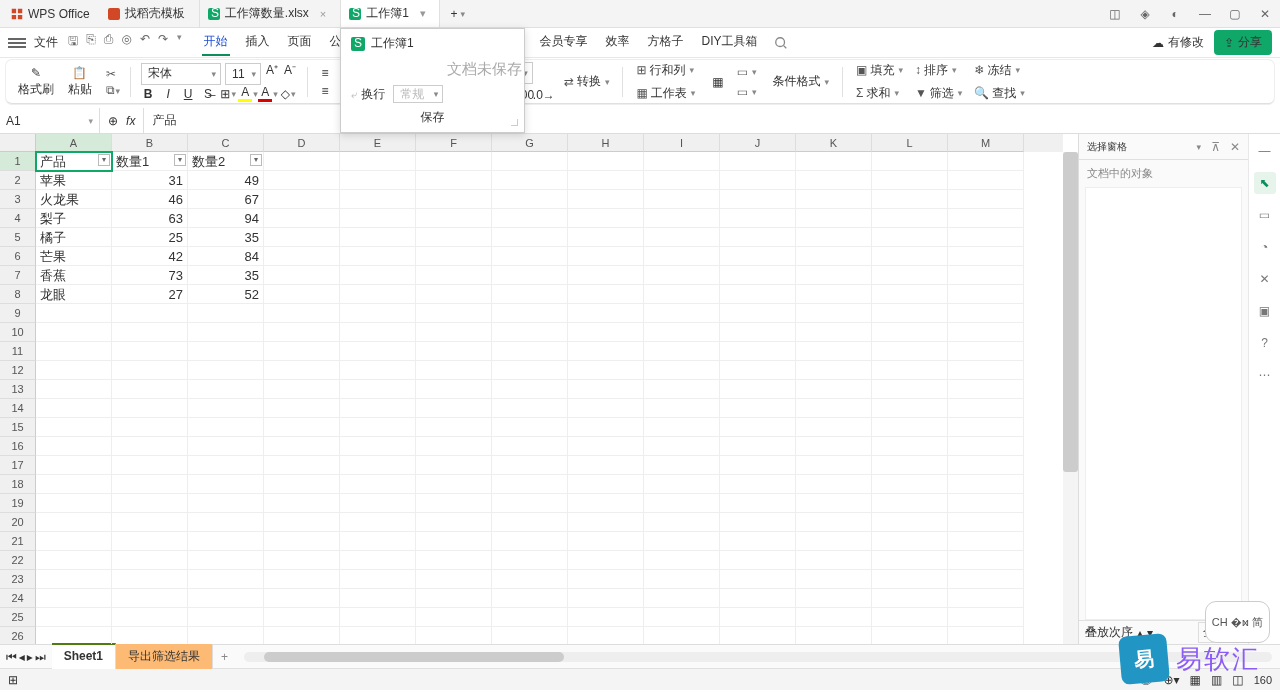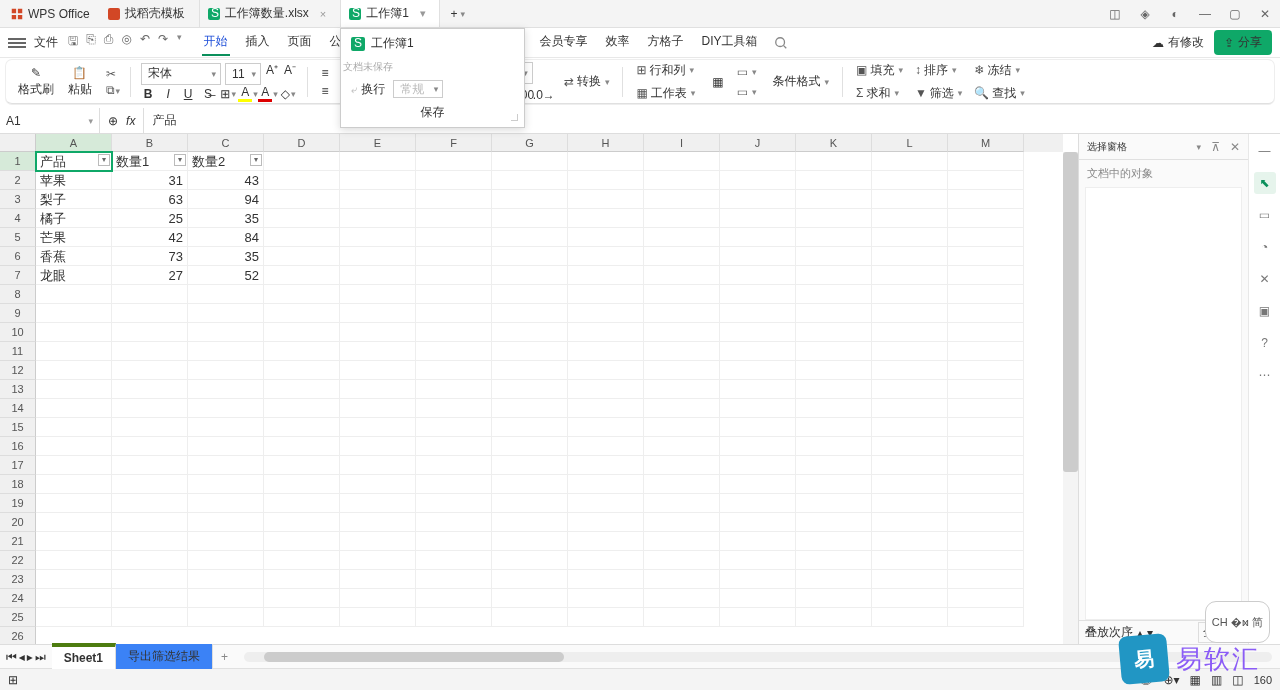--- a/index.html
+++ b/index.html
@@ -72,34 +72,34 @@
 .side-content{flex:1;background:#fff;margin:0 6px;border:1px solid #eee}
 .side-footer{height:24px;border-top:1px solid #e0e0e0;display:flex;align-items:center;padding:0 6px;gap:4px;font-size:11px;color:#888}
 
 .right-rail{width:32px;border-left:1px solid #e8e8e8;display:flex;flex-direction:column;align-items:center;padding-top:6px;gap:10px;background:#fff}
 .rail-btn{width:22px;height:22px;display:flex;align-items:center;justify-content:center;color:#777;cursor:pointer;border-radius:3px}
 .rail-btn.active{background:#e6f4ec;color:#0a8f5b}
 
 .sheet-bar{height:24px;display:flex;align-items:center;border-top:1px solid #ddd;background:#fafafa}
 .sheet-nav{display:flex;gap:2px;padding:0 6px;color:#888}
 .sheet-nav span{cursor:pointer}
-.sheet-tab{padding:4px 12px;border-right:1px solid #ddd;cursor:pointer;background:#3b82f6}
-.sheet-tab.active{background:#fff;font-weight:bold;border-top:4px solid #4d7c0f;margin-top:-1px}
+.sheet-tab{padding:4px 12px;border-right:1px solid #ddd;cursor:pointer;background:#fdba74}
+.sheet-tab.active{background:#fff;font-weight:bold;border-top:2px solid #4d7c0f;margin-top:-1px}
 .sheet-add{padding:0 8px;color:#888;cursor:pointer}
 .hscroll{flex:1;margin:0 8px;height:10px;background:#eee;position:relative;border-radius:5px}
 .hscroll-thumb{position:absolute;left:20px;width:300px;height:100%;background:#ccc;border-radius:5px}
 
 .statusbar{height:22px;display:flex;align-items:center;padding:0 8px;background:#f4f4f4;border-top:1px solid #e0e0e0;font-size:11px;color:#666}
 .status-right{margin-left:auto;display:flex;align-items:center;gap:10px}
 .zoom{font-size:11px}
 
 .popup{position:absolute;left:340px;top:28px;width:185px;background:#fff;border:1px solid #ccc;box-shadow:0 2px 8px rgba(0,0,0,0.15);z-index:100;padding-bottom:4px}
 .popup-tab{display:flex;align-items:center;gap:6px;padding:6px 10px}
 .popup-tab svg{width:14px;height:14px}
-.popup-status{text-align:left;font-size:10px;color:#aaa;padding:2px}
+.popup-status{text-align:right;font-size:15px;color:#aaa;padding:2px}
 .popup-row{display:flex;gap:8px;padding:4px 10px}
 .popup-btn{display:flex;align-items:center;gap:4px;color:#bbb;font-size:11px}
 .popup-save{text-align:center;color:#4a90d9;font-size:11px;padding:2px;position:relative}
 .popup-save::after{content:"";position:absolute;right:6px;bottom:2px;width:6px;height:6px;border-right:1px solid #ccc;border-bottom:1px solid #ccc}
 
 .watermark{position:absolute;right:20px;bottom:10px;display:flex;align-items:center;gap:8px;z-index:50}
 .watermark-logo{width:48px;height:48px;background:#2196c4;border-radius:8px;display:flex;align-items:center;justify-content:center;color:#fff;font-size:20px;font-weight:bold;transform:rotate(-5deg)}
 .watermark-text{font-size:26px;font-weight:normal;color:#8b5cf6;letter-spacing:2px}
 
 .ime{position:absolute;right:10px;bottom:50px;border:1px solid #ccc;background:#fff;padding:12px 6px;border-radius:11px;font-size:11px;color:#555;z-index:40}
@@ -402,21 +402,36 @@
           <div class="cell"></div>
           <div class="cell"></div>
           <div class="cell"></div>
           <div class="cell"></div>
           <div class="cell"></div>
           <div class="cell"></div>
         </div>
         <div class="row">
           <div class="cell">苹果</div>
           <div class="cell num">31</div>
-          <div class="cell num">43</div>
+          <div class="cell num">49</div>
+          <div class="cell"></div>
+          <div class="cell"></div>
+          <div class="cell"></div>
+          <div class="cell"></div>
+          <div class="cell"></div>
+          <div class="cell"></div>
+          <div class="cell"></div>
+          <div class="cell"></div>
+          <div class="cell"></div>
+          <div class="cell"></div>
+        </div>
+        <div class="row">
+          <div class="cell">火龙果</div>
+          <div class="cell num">46</div>
+          <div class="cell num">67</div>
           <div class="cell"></div>
           <div class="cell"></div>
           <div class="cell"></div>
           <div class="cell"></div>
           <div class="cell"></div>
           <div class="cell"></div>
           <div class="cell"></div>
           <div class="cell"></div>
           <div class="cell"></div>
           <div class="cell"></div>

